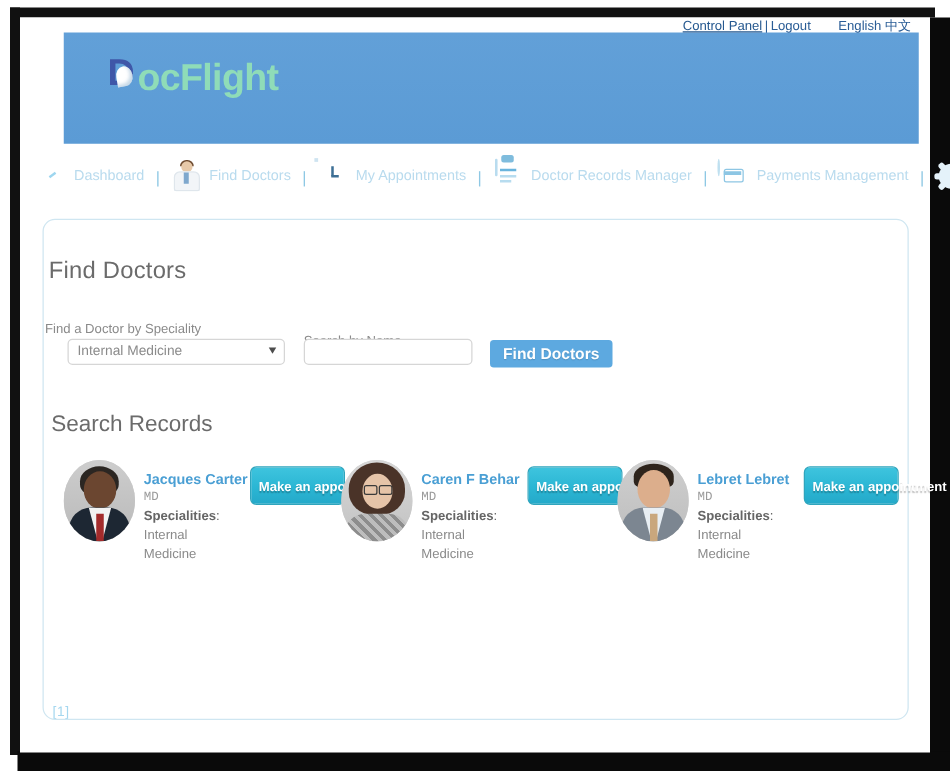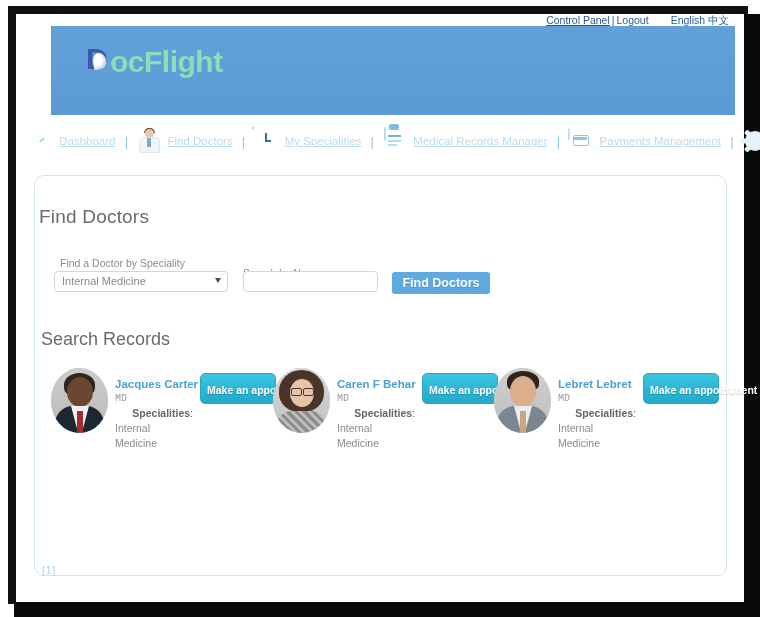--- a/index.html
+++ b/index.html
@@ -114,21 +114,20 @@
   .nav-item {
     display: inline-block;
     vertical-align: middle;
     white-space: nowrap;
   }
   .nav-label {
     display: inline-block;
     vertical-align: middle;
     color: #b9dbee;
     padding-left: 2px;
-    text-decoration: underline;
   }
   .nav-sep {
     display: inline-block;
     vertical-align: middle;
     color: #8ec8e4;
     padding: 0 5px 0 6px;
     font-size: 13px;
   }
   .nav-icon {
     display: inline-block;
@@ -295,21 +294,21 @@
     color: #6b6b6b;
     letter-spacing: .2px;
   }
 
   
   .field-label {
     position: absolute;
     font-size: 10.5px;
     color: #8a8a8a;
   }
-  #lbl-speciality { left: 60px; top: 257px; }
+  #lbl-speciality { left: 36px; top: 257px; }
   #lbl-name { left: 243px; top: 267px; }
 
   #speciality-select {
     position: absolute;
     left: 54px; top: 271px;
     width: 174px; height: 21px;
     font-family: "Liberation Sans", sans-serif;
     font-size: 11px;
     color: #8b8b8b;
     background: #ffffff;
@@ -404,21 +403,20 @@
     font-size: 10px;
     color: #9a9a9a;
     display: block;
     font-family: Liberation Mono, monospace;
   }
   .doc-spec-label {
     font-size: 10.5px;
     color: #666;
     font-weight: bold;
     display: block;
-    text-align: right;
   }
   .doc-spec-label:after { content: ":"; font-weight: normal; }
   .doc-spec-value {
     font-size: 10.5px;
     color: #8a8a8a;
     display: block;
     width: 52px;
     white-space: normal;
     line-height: 15px;
   }
@@ -516,29 +514,29 @@
     <span class="nav-item">
       <span class="nav-icon">
         <span class="ic-doctor"><span class="hair"></span><span class="head"></span><span class="coat"></span><span class="tie"></span></span>
       </span>
       <span class="nav-label">Find Doctors</span>
     </span>
     <span class="nav-sep">|</span>
 
     <span class="nav-item">
       <span class="nav-icon"><span class="ic-clock"></span></span>
-      <span class="nav-label">My Specialities</span>
+      <span class="nav-label">My Appointments</span>
     </span>
     <span class="nav-sep">|</span>
 
     <span class="nav-item">
       <span class="nav-icon">
         <span class="ic-clipboard"><span class="clip"></span><span class="row1"></span><span class="row2"></span><span class="row3"></span></span>
       </span>
-      <span class="nav-label">Medical Records Manager</span>
+      <span class="nav-label">Doctor Records Manager</span>
     </span>
     <span class="nav-sep">|</span>
 
     <span class="nav-item">
       <span class="nav-icon">
         <span class="ic-card"><span class="cbody"></span><span class="cstripe"></span></span>
       </span>
       <span class="nav-label">Payments Management</span>
     </span>
     <span class="nav-sep">|</span>

